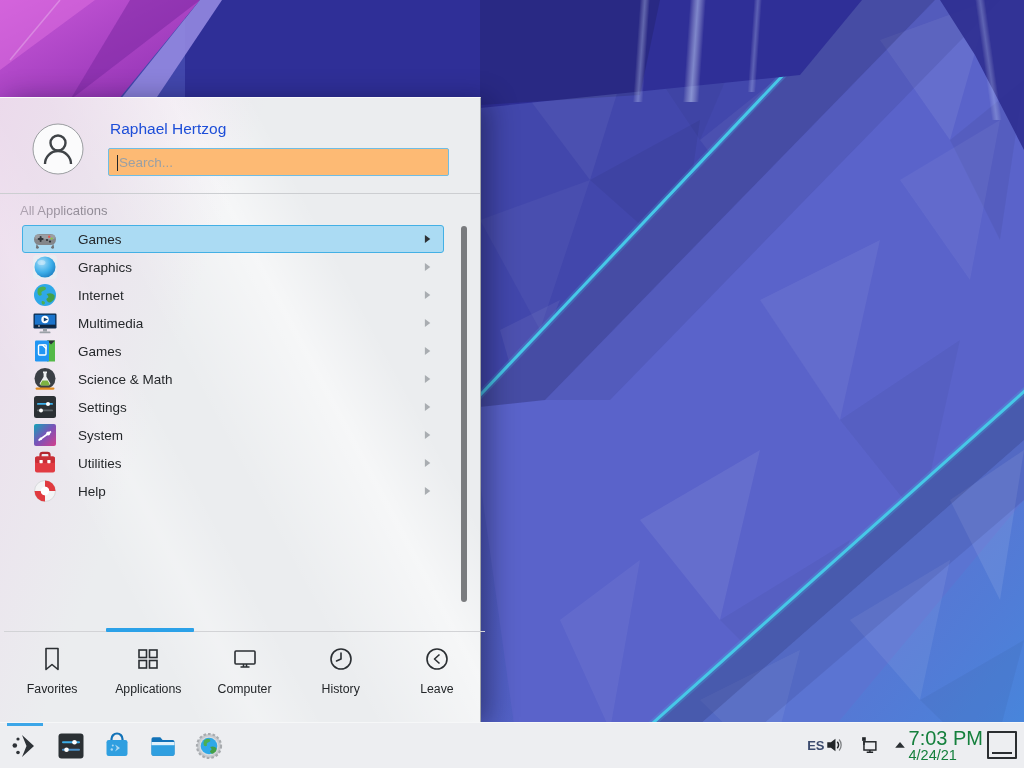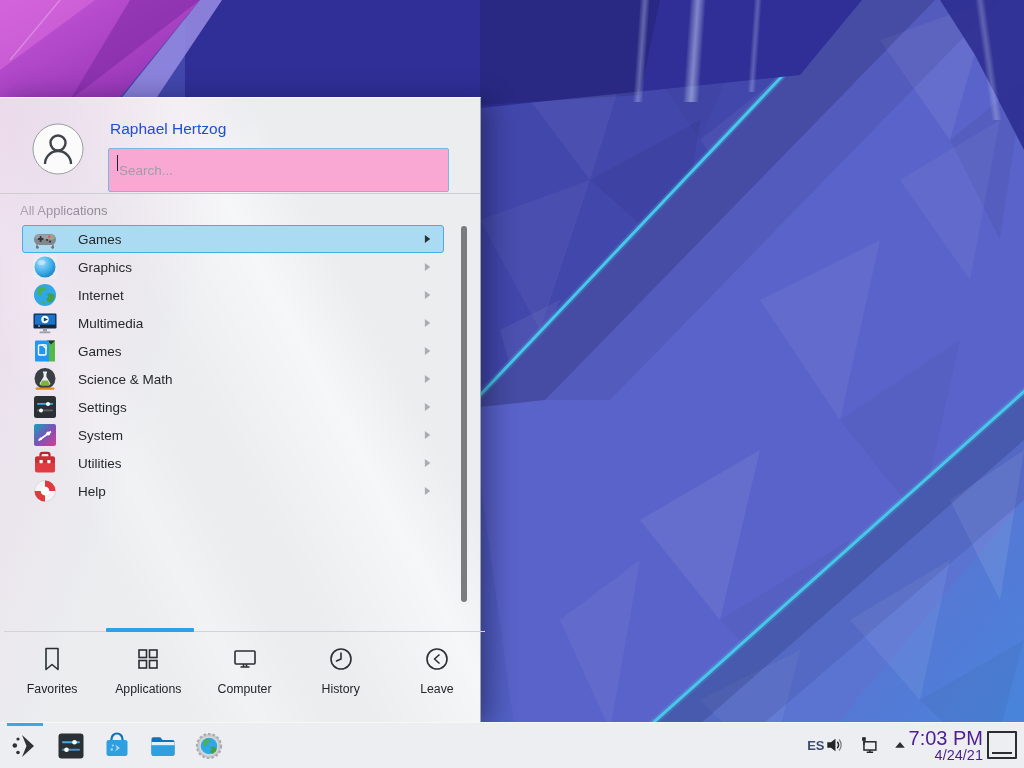--- a/index.html
+++ b/index.html
@@ -14,22 +14,22 @@
           border-right:1px solid rgba(100,105,112,.55); border-top:1px solid rgba(255,255,255,.7); }
   .menu-sheen { position:absolute; inset:0; pointer-events:none;
      background:
        linear-gradient(110deg, rgba(236,203,233,.55) 0%, rgba(236,203,233,0) 38%),
        linear-gradient(62deg, rgba(255,255,255,0) 46%, rgba(255,255,255,.55) 62%, rgba(255,255,255,0) 72%),
        linear-gradient(62deg, rgba(255,255,255,0) 24%, rgba(255,255,255,.30) 32%, rgba(255,255,255,0) 40%);
   }
   .menu-header { position:relative; height:96px; border-bottom:1px solid #ccced1; }
   .avatar { position:absolute; left:32px; top:25px; width:52px; height:52px; border-radius:50%; }
   .user-name { position:absolute; left:110px; top:22px; font-size:15.5px; color:#1d4ed8; }
-  .search-field { position:absolute; left:108px; top:50px; width:341px; height:44px;
-      background:#f9a8d4; border:1px solid #6fbde4; border-radius:2px; }
+  .search-field { position:absolute; left:108px; top:50px; width:341px; height:28px;
+      background:#fdba74; border:1px solid #6fbde4; border-radius:2px; }
   .search-field input { position:absolute; inset:0; width:100%; height:100%; border:none; outline:none;
       background:transparent; padding:0 8px 0 10px; font-family:"Liberation Sans",sans-serif;
       font-size:13.5px; color:#232629; }
   .search-field input::placeholder { color:#9aa0a5; opacity:1; }
   .text-caret { position:absolute; left:8px; top:6px; width:1px; height:16px; background:#232629; }
 
   .section-label { margin:9px 0 0 20px; font-size:13px; color:#6f7477; }
 
   .category-list { position:absolute; left:0; top:120px; width:481px; height:414px;
       overflow:hidden; padding-top:7px; }
@@ -60,21 +60,21 @@
       background:#edeef1; display:flex; align-items:center; padding:0 4px 0 8px;
       border-top:1px solid rgba(255,255,255,.5); }
   .task-item { position:relative; width:34px; height:46px; display:flex; align-items:center;
       justify-content:center; margin-right:12px; cursor:default; }
   .task-item svg { width:30px; height:30px; display:block; }
   .task-active-line { position:absolute; top:0; left:-1px; right:-1px; height:3px; background:#3ca6e8; }
   .tray { margin-left:auto; display:flex; align-items:center; }
   .kbd-layout { font-size:13px; font-weight:bold; color:#3c4b6e; }
   .tray-icon { display:flex; align-items:center; }
   .tray-icon svg { display:block; }
-  .clock { text-align:right; line-height:1.02; color:#4c1d95; margin:0 2px; cursor:default; }
+  .clock { text-align:left; line-height:1.02; color:#15803d; margin:0 2px; cursor:default; }
   .clock-time { font-size:20px; }
   .clock-date { font-size:14.5px; }
   .show-desktop { width:30px; height:28px; border:2px solid #2b2e31; border-radius:1px;
       position:relative; margin:0 3px 0 2px; background:transparent; cursor:default; }
   .show-desktop::after { content:""; position:absolute; left:3px; right:3px; bottom:3px;
       height:2px; background:#2b2e31; }
 </style>
 </head>
 <body>
 

